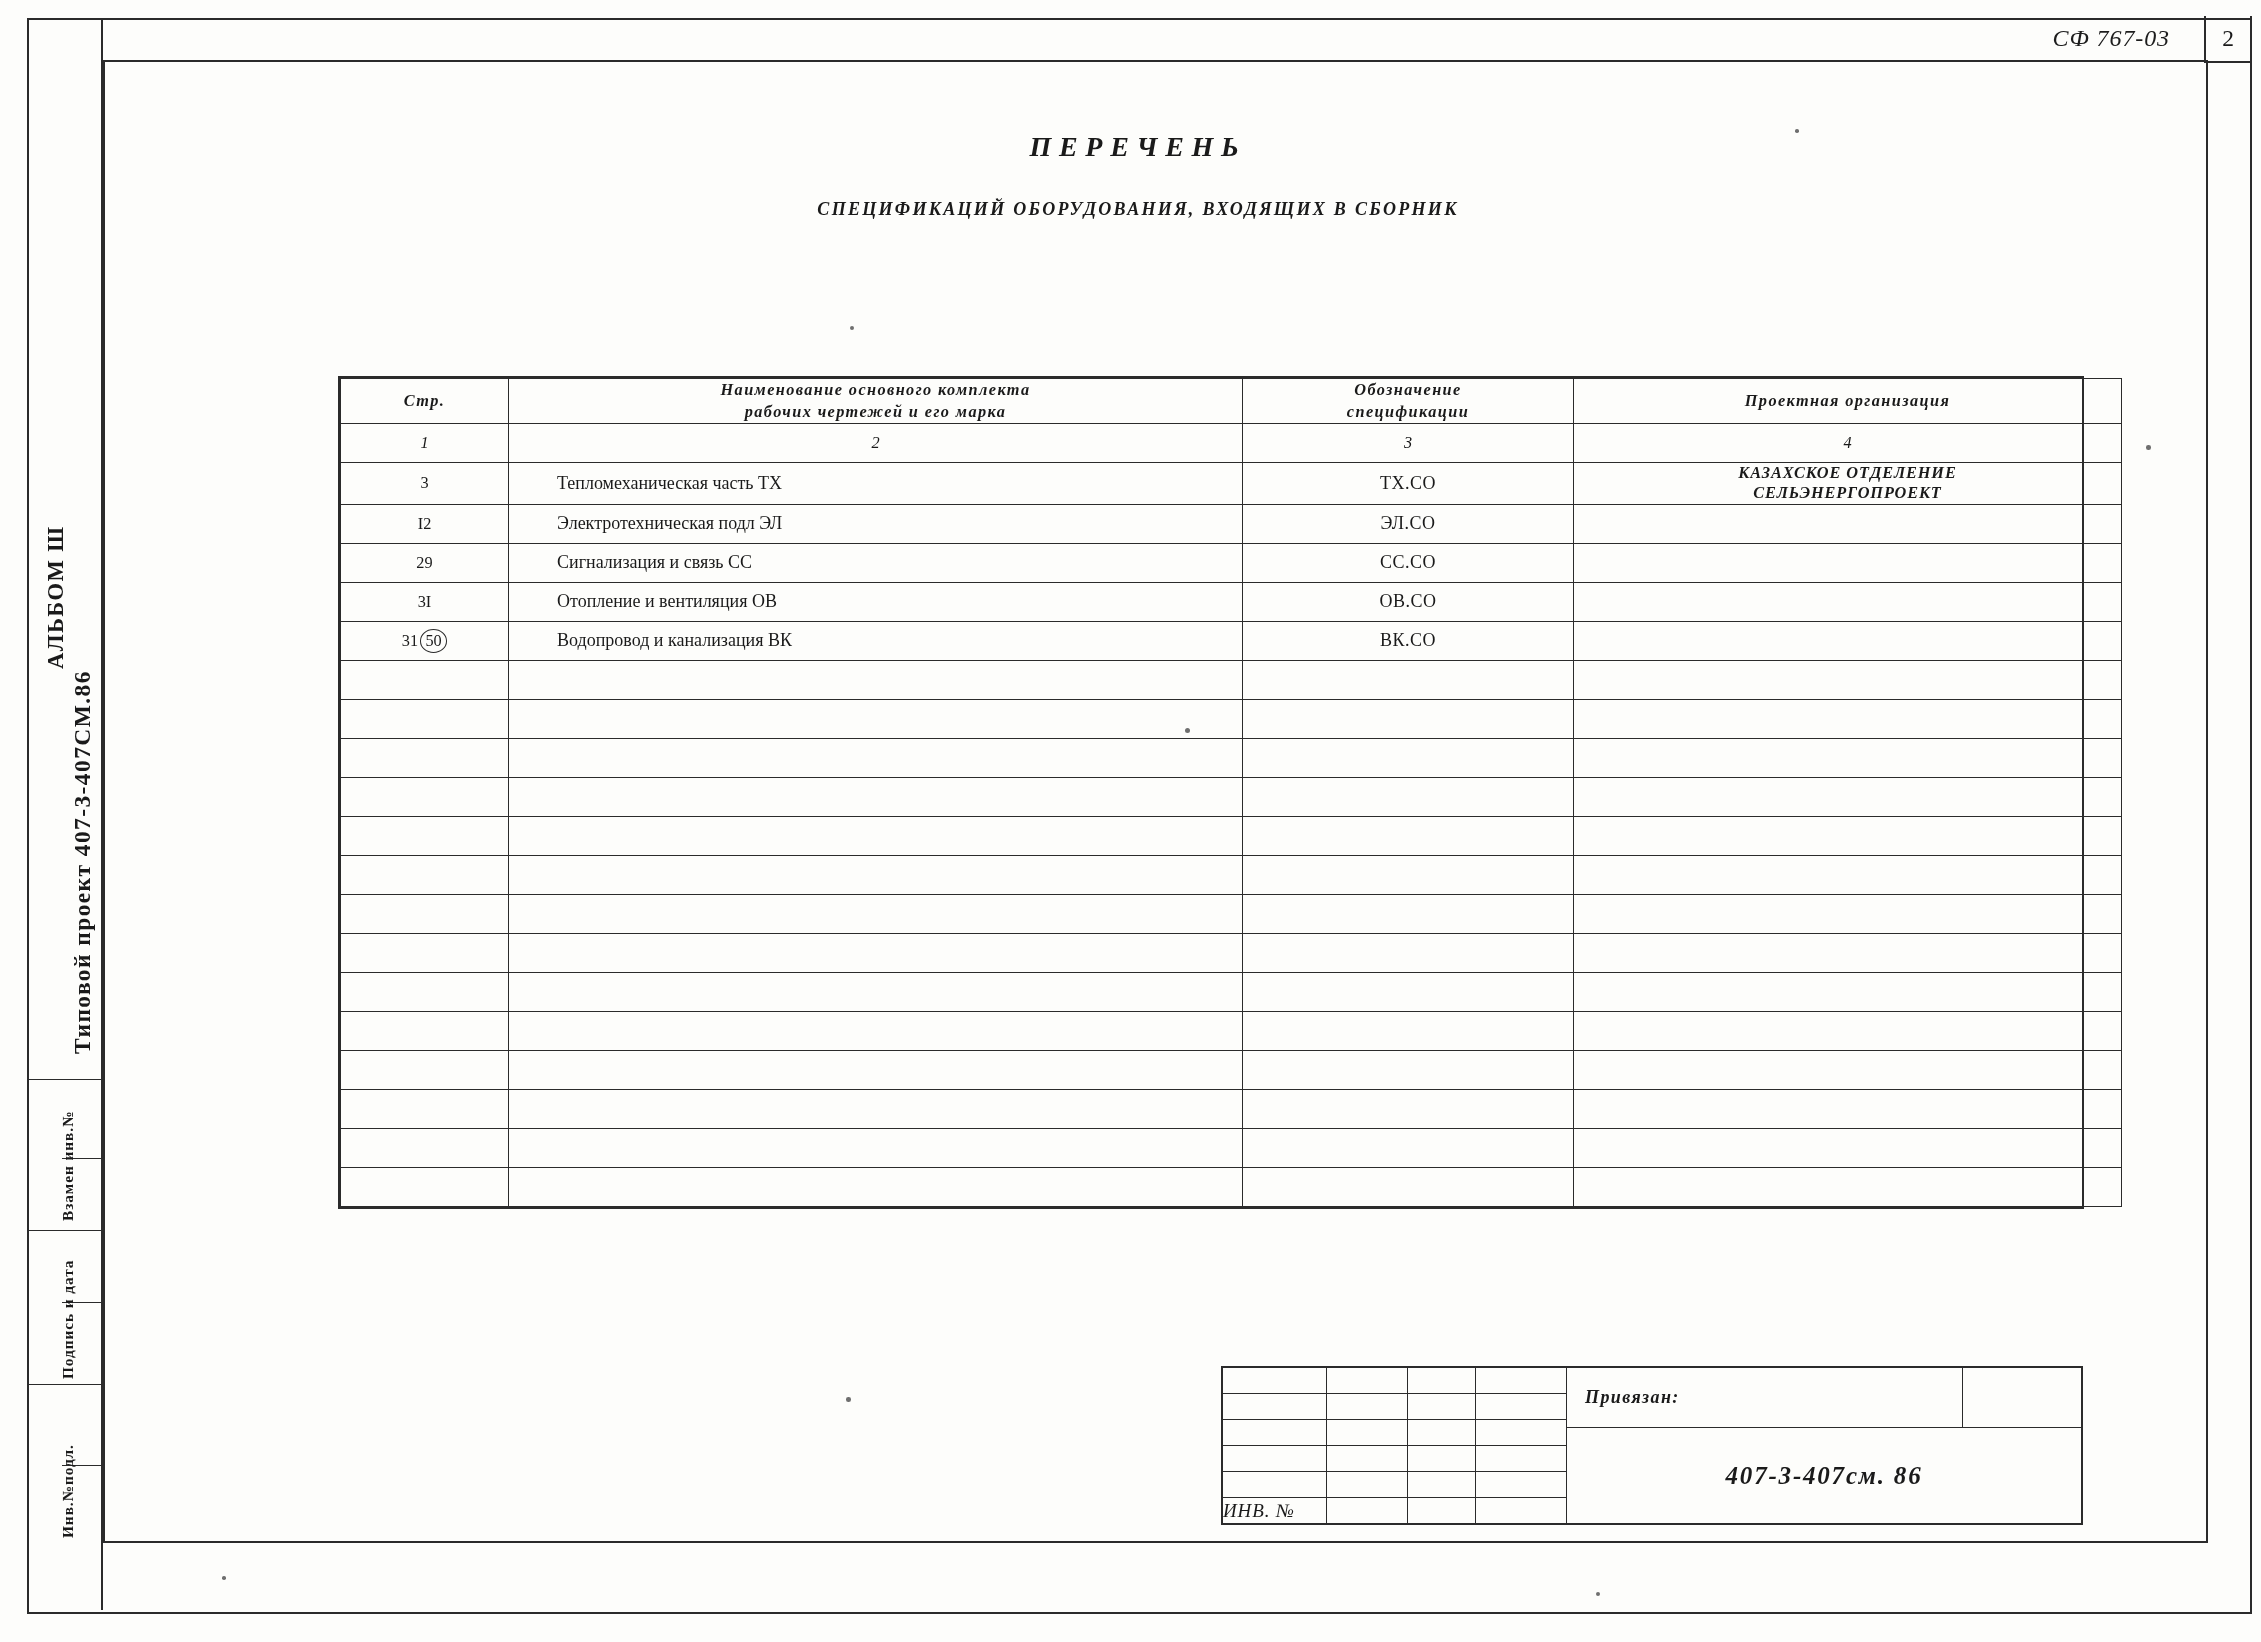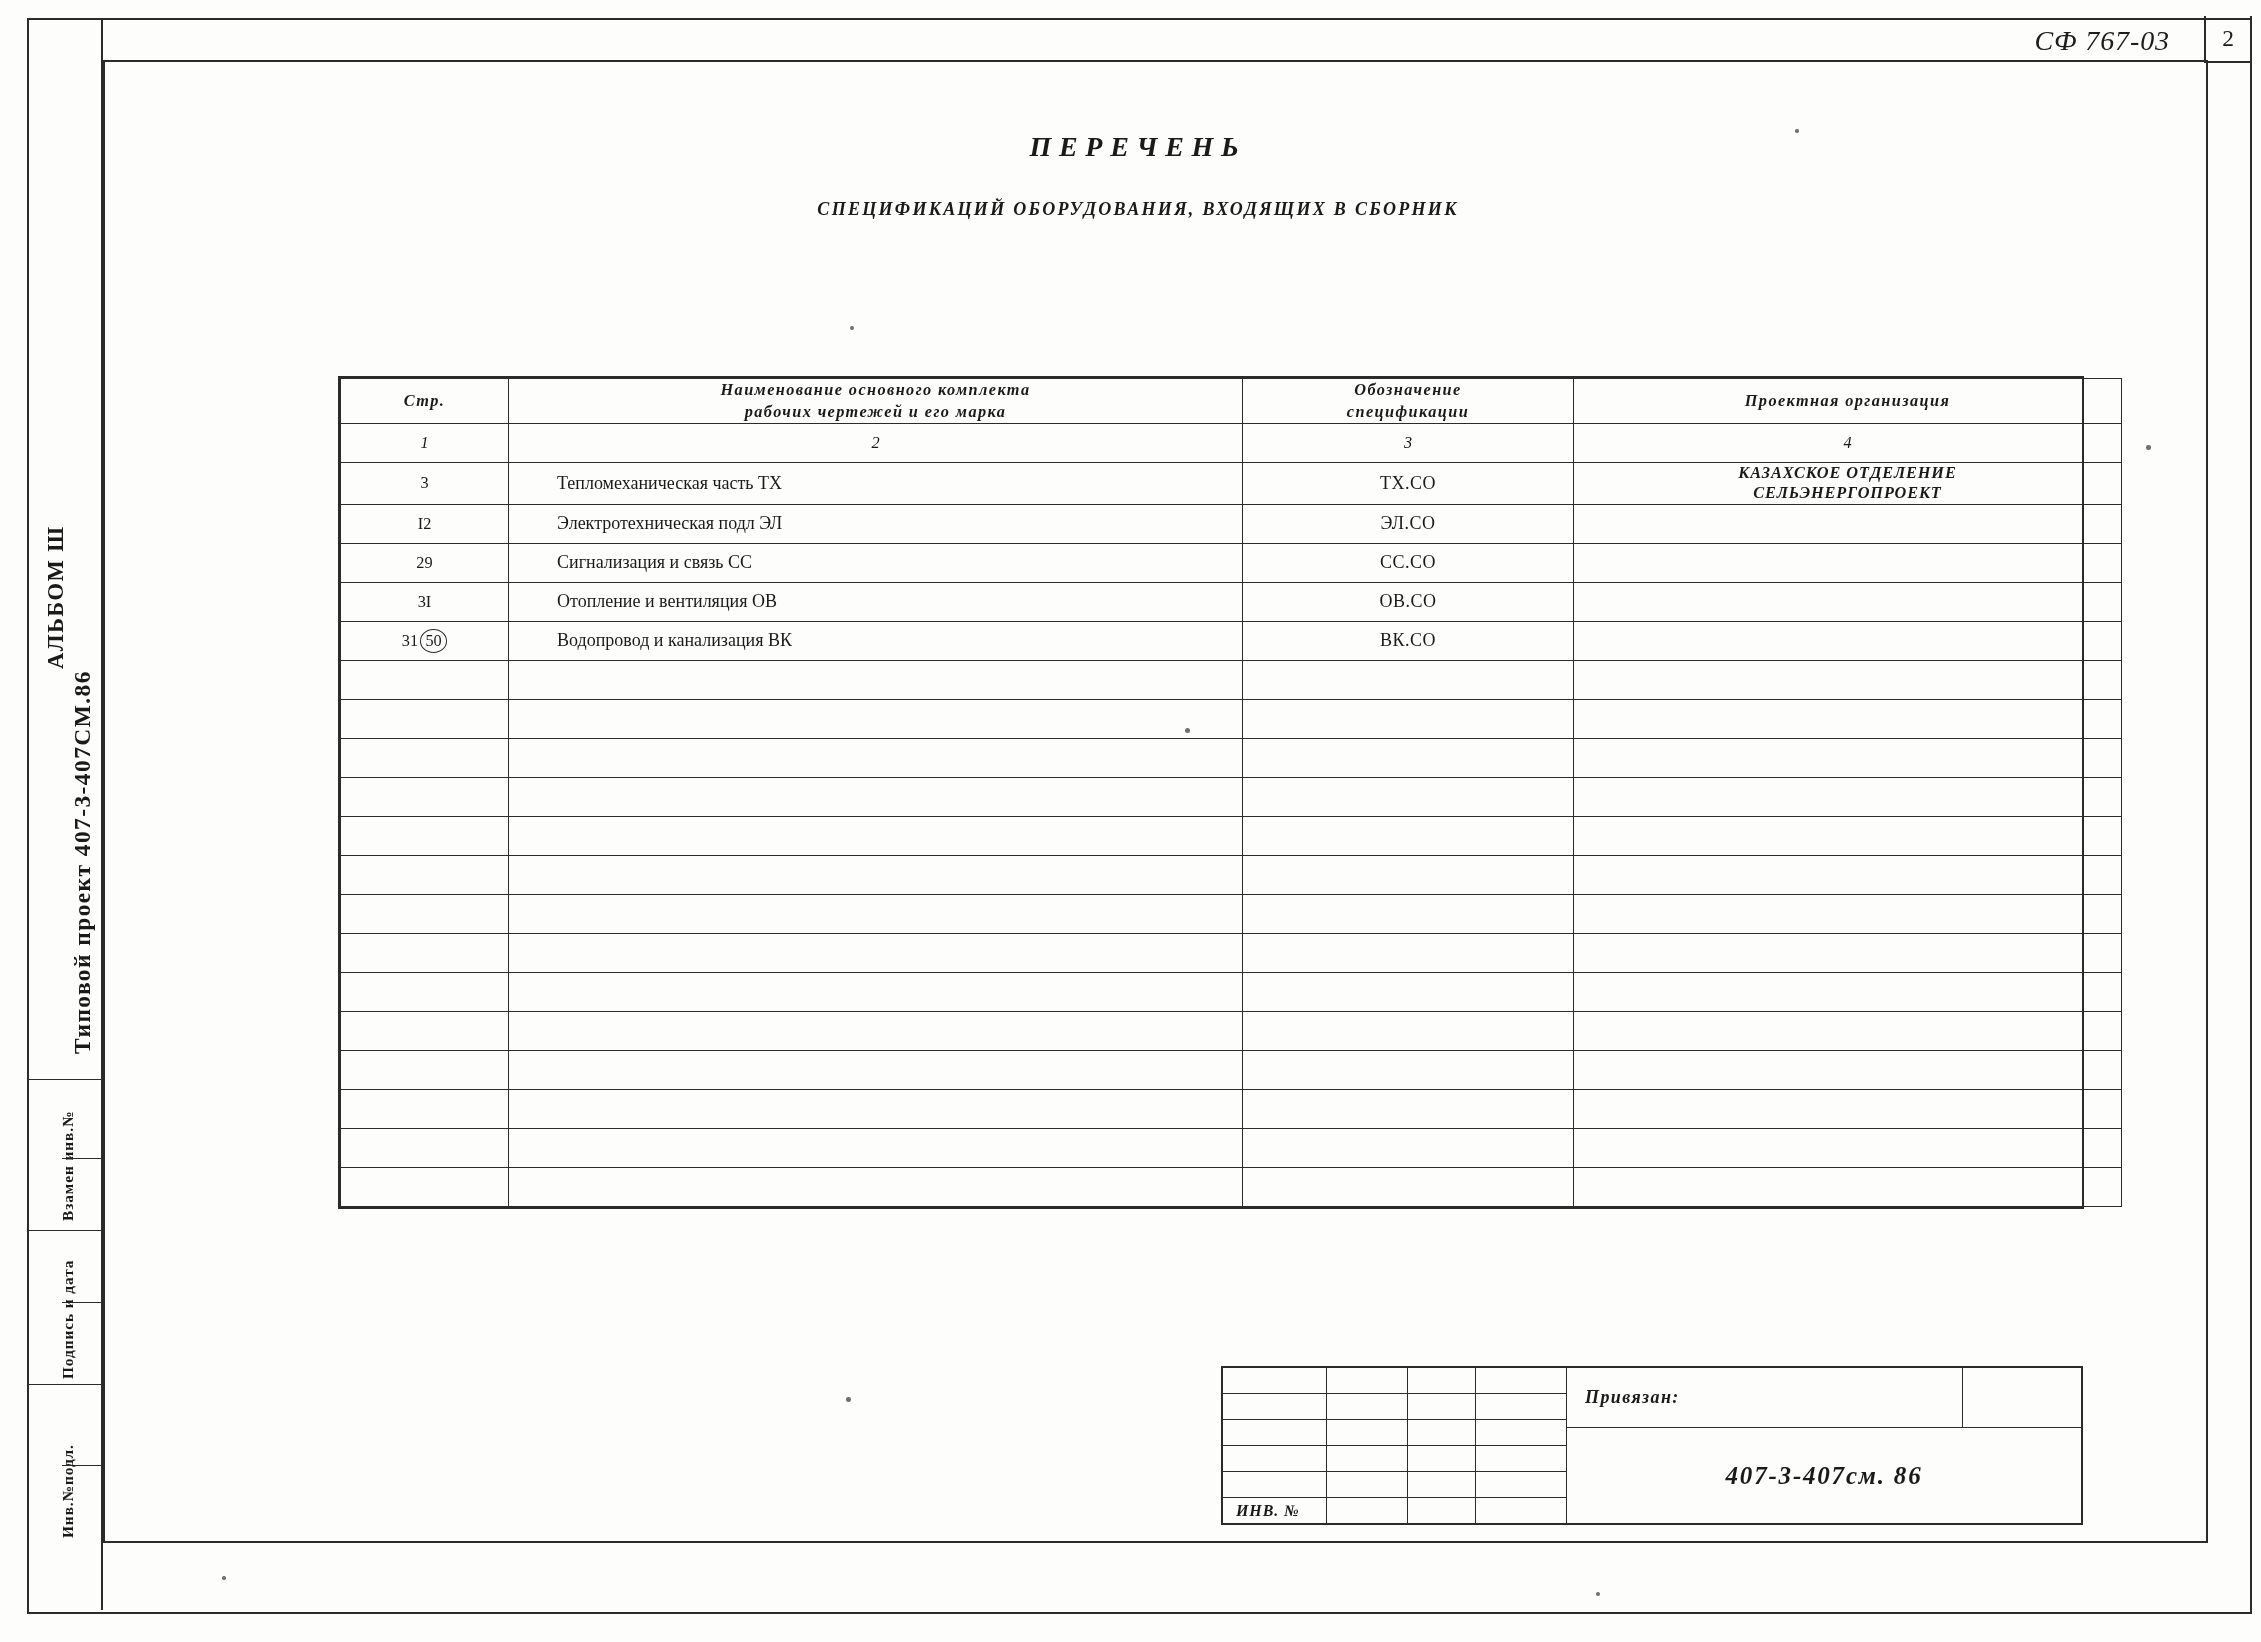--- a/index.html
+++ b/index.html
@@ -37,21 +37,21 @@
     border: 2.7px solid #2b2b2b;
   }
 
   
   .code-stamp {
     position: absolute;
     right: 106px;
     top: 25px;
     font-family: "Liberation Serif", serif;
     font-style: italic;
-    font-size: 28px;
+    font-size: 24px;
     letter-spacing: 0.9px;
     color: #1d1d1d;
     white-space: nowrap;
   }
   .page-box {
     position: absolute;
     left: 2204px;
     top: 16px;
     width: 44px;
     height: 45px;
@@ -221,24 +221,24 @@
     display: flex;
   }
   .tb-rowline:last-child { border-bottom: none; }
   .tb-cellA { width: 104px; border-right: 1.4px solid #2b2b2b; box-sizing: border-box; }
   .tb-cellB { width: 81px; border-right: 1.4px solid #2b2b2b; box-sizing: border-box; }
   .tb-cellC { width: 68px; border-right: 1.4px solid #2b2b2b; box-sizing: border-box; }
   .tb-cellD { flex: 1; }
   .tb-inv {
     font-family: "Liberation Serif", serif;
     font-style: italic;
-    font-weight: 700;
-    font-size: 16px;
+    font-weight: 400;
+    font-size: 19px;
     letter-spacing: 0.9px;
-    padding-left: 13px;
+    padding-left: 0;
     display: flex;
     align-items: center;
   }
   .tb-right {
     flex: 1;
     display: flex;
     flex-direction: column;
     text-align: right;
   }
   .tb-top {

